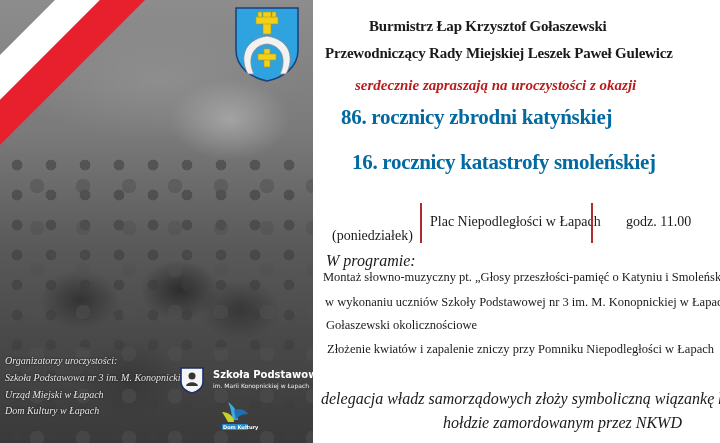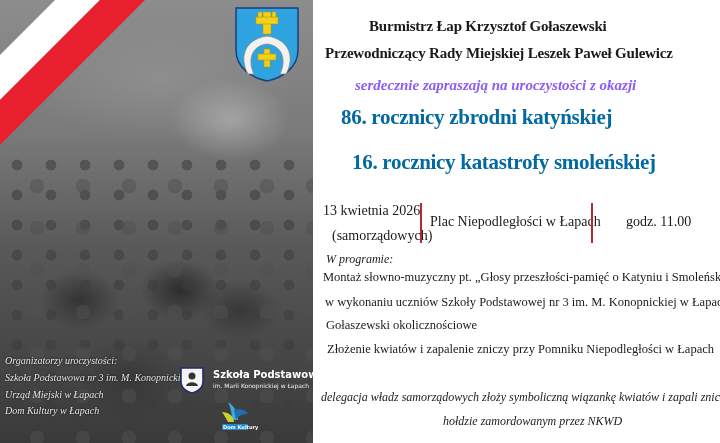--- a/index.html
+++ b/index.html
@@ -20,26 +20,26 @@
     background-size: 34px 30px; opacity:0.55; }
   .photo .helmets2 { position:absolute; left:14px; top:165px; width:313px; height:278px;
     background-image: radial-gradient(circle 12px, #505050 60%, transparent 62%);
     background-size: 46px 42px; opacity:0.5; }
   .ribbon { position:absolute; left:0; top:0; width:313px; height:200px; overflow:hidden; }
   .ribbon svg { position:absolute; left:0; top:0; }
   .coat { position:absolute; left:234px; top:6px; width:66px; height:76px; }
   .right { position:absolute; left:313px; top:0; width:407px; height:443px;border-radius:25px; }
   .t { position:absolute; white-space:nowrap; color:#1a1a1a; }
   .h1 { font-weight:bold; font-size:15px; letter-spacing:-0.2px; }
-  .inv { font-style:italic; font-weight:bold; font-size:15px; color:#8b5cf6; }
+  .inv { font-style:italic; font-weight:bold; font-size:15px; color:#b91c1c; }
   .red { color:#0369a1; font-weight:bold; font-size:21px; letter-spacing:-0.3px; }
   .info { font-size:14px; }
   .bar { position:absolute; width:2px; background:#b02a30; }
   .prog { font-size:12.5px; }
-  .progi { font-size:12px; font-style:italic; }
+  .progi { font-size:16px; font-style:italic; }
   .org { position:absolute; color:#e8e8e8; font-style:italic; font-size:10px; font-family:"Liberation Serif", serif; white-space:nowrap; text-shadow:0 0 2px #000; }
   .school-name { position:absolute; color:#fff; font-family:"DejaVu Sans", sans-serif; font-weight:bold; font-size:10px; white-space:nowrap; }
   .school-sub { position:absolute; color:#eee; font-family:"DejaVu Sans", sans-serif; font-size:6px; white-space:nowrap; }
 </style>
 </head>
 <body>
 
 <div class="poster">
 
   <div class="photo">
@@ -97,22 +97,21 @@
   </div>
 
   <div class="right">
     <div class="t h1" style="left:56px;top:18px;">Burmistrz Łap Krzysztof  Gołaszewski</div>
     <div class="t h1" style="left:12px;top:45px;">Przewodniczący Rady Miejskiej Leszek Paweł Gulewicz</div>
     <div class="t inv" style="left:42px;top:77px;">serdecznie zapraszają  na uroczystości z okazji</div>
 
     <div class="t red" style="left:28px;top:105px;">86. rocznicy zbrodni katyńskiej</div>
     <div class="t red" style="left:11px;top:150px;margin-left:28px;">16. rocznicy katastrofy smoleńskiej</div>
 
-    <div class="t info" style="left:10px;top:203px;">13 kwietnia 2026</div>
-    <div class="t info" style="left:19px;top:228px;">(samorządowych)</div>
+    <div class="t info" style="left:19px;top:228px;">(poniedziałek)</div>
     <div class="bar" style="left:107px;top:203px;height:40px;"></div>
     <div class="t info" style="left:117px;top:214px;">Plac Niepodległości w Łapach</div>
     <div class="bar" style="left:278px;top:203px;height:40px;"></div>
     <div class="t info" style="left:289px;top:214px;margin-left:24px;">godz. 11.00</div>
 
     <div class="t progi" style="left:13px;top:252px;">W programie:</div>
     <div class="t prog" style="left:10px;top:270px;">Montaż słowno-muzyczny pt. „Głosy przeszłości-pamięć o Katyniu i Smoleńsku”</div>
     <div class="t prog" style="left:12px;top:295px;"> w wykonaniu uczniów Szkoły Podstawowej  nr 3 im. M. Konopnickiej w Łapach</div>
     <div class="t prog" style="left:13px;top:318px;">Gołaszewski okolicznościowe</div>
     <div class="t prog" style="left:14px;top:342px;">Złożenie kwiatów i zapalenie zniczy przy Pomniku Niepodległości w Łapach</div>

